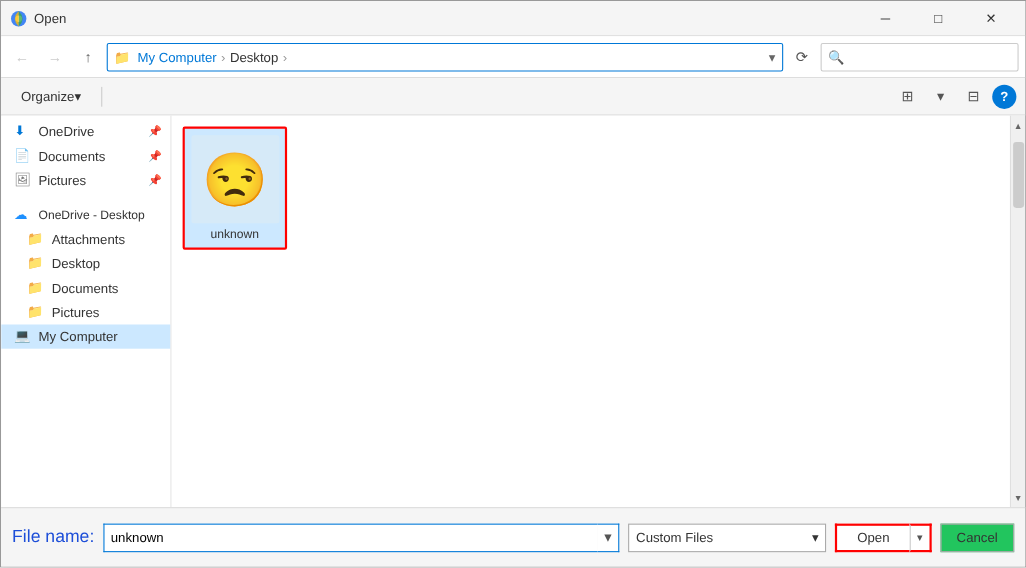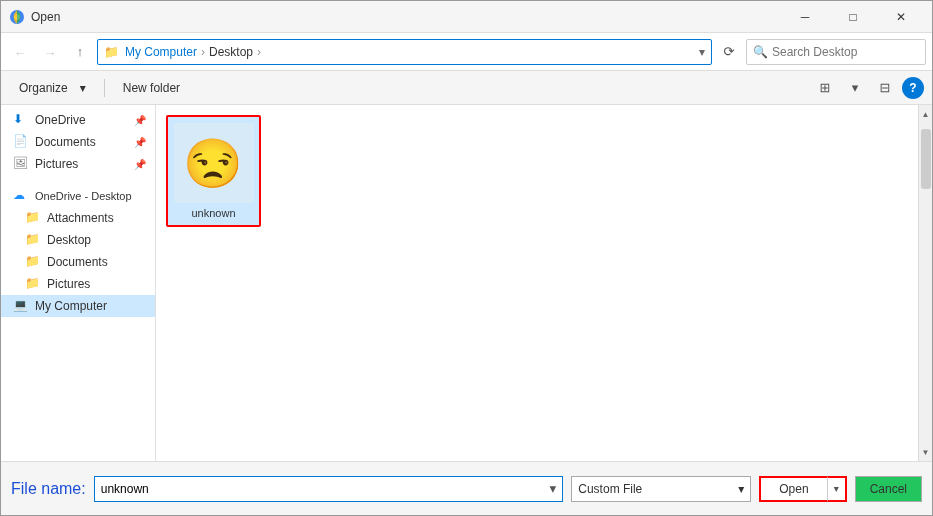--- a/index.html
+++ b/index.html
@@ -151,21 +151,21 @@
       height: 26px;
       padding: 0 10px;
       border: none;
       background: transparent;
       cursor: pointer;
       border-radius: 2px;
       font-size: 12px;
       color: #333;
       display: flex;
       align-items: center;
-      gap: 12px;
+      gap: 0;
     }
     .toolbar-sep { width: 1px; height: 18px; background: #ccc; margin: 0 4px; }
     .toolbar-right {
       margin-left: auto;
       display: flex;
       align-items: center;
       gap: 4px;
     }
     .view-btn {
       width: 26px;
@@ -442,33 +442,29 @@
         <span>Desktop</span>
         <span class="breadcrumb-sep"> › </span>
       </div>
       <span class="chevron-down" style="margin-left:auto;">▾</span>
     </div>
     <button class="refresh-btn">
       <span>⟳</span>
     </button>
     <div class="search-box">
       <span class="search-icon">🔍</span>
-      <input type="text" placeholder="Search Desktop" style="">
     </div>
   </div>
 
   <div class="toolbar">
     <button class="toolbar-btn">
       <span>Organize</span>
       <span>▾</span>
     </button>
     <div class="toolbar-sep"></div>
-    <button class="toolbar-btn">
-      <span>New folder</span>
-    </button>
     <div class="toolbar-right">
       <button class="view-btn">
         <span>⊞</span>
       </button>
       <button class="view-btn">
         <span>▾</span>
       </button>
       <button class="view-btn">
         <span>⊟</span>
       </button>
@@ -548,21 +544,21 @@
 
   <div class="bottom-bar">
     <label class="filename-label">File name:</label>
     <div class="filename-input-wrapper">
       <input class="filename-input" type="text" value="unknown" style="">
       <button class="filename-dropdown-btn">
         <span>▾</span>
       </button>
     </div>
     <div class="filetype-select-wrapper">
-      <span>Custom File</span>
+      <span>Custom Files</span>
       <span>▾</span>
     </div>
     <div class="open-btn-group">
       <button class="open-btn">Open</button>
       <button class="open-dropdown-btn">
         <span>▾</span>
       </button>
     </div>
     <button class="cancel-btn">Cancel</button>
   </div>

